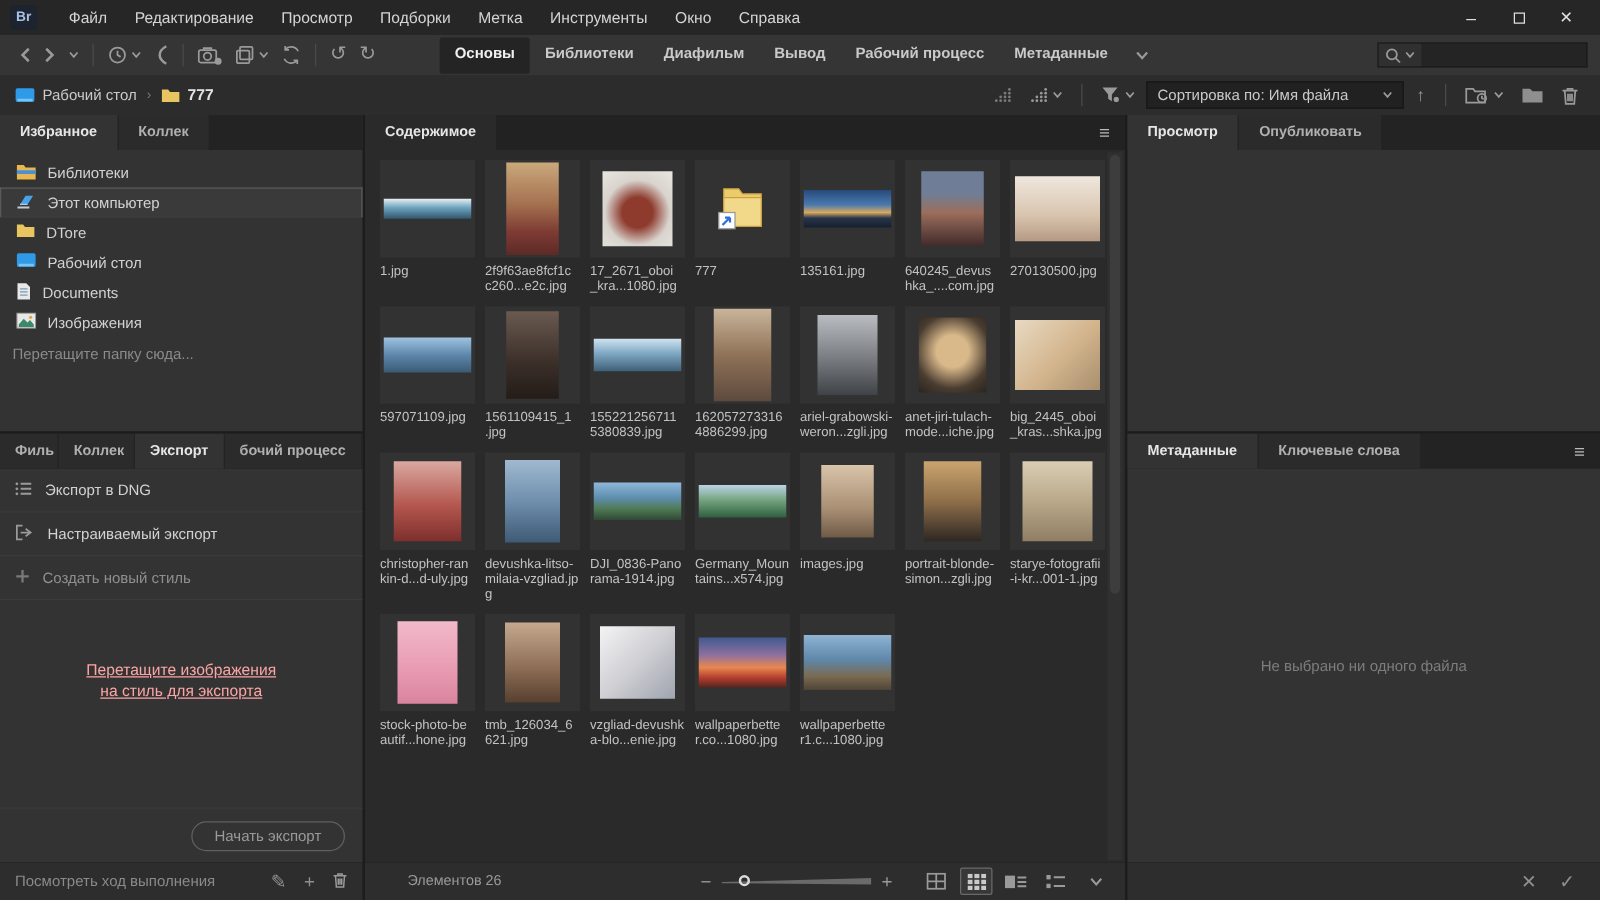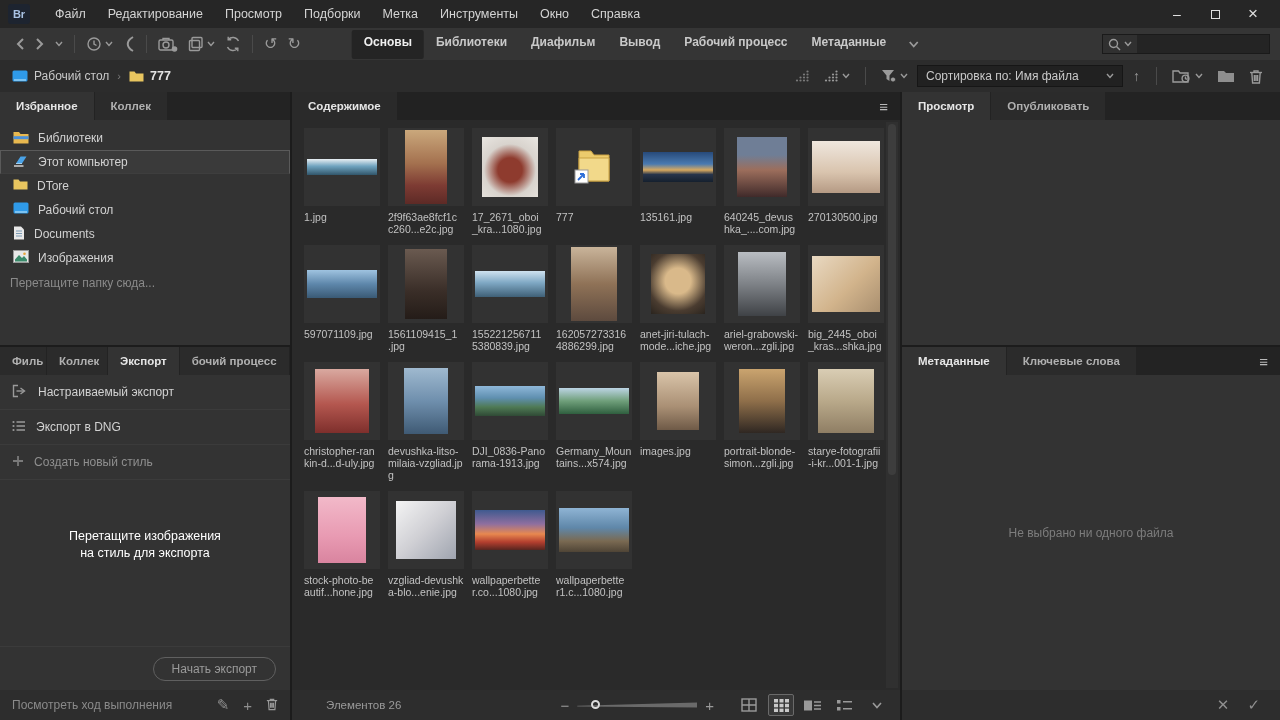--- a/index.html
+++ b/index.html
@@ -60,21 +60,21 @@
   .fav-item.divider-below { border-bottom:1px solid #3e3e3e; }
   .fav-hint { color:#8a8a8a; padding:6px 10px; font-size:12px; }
 
   
   .export-panel { flex:1; }
   .exp-tabrow .ptab { padding:0 12px; }
   .ptab.clip-sm { max-width:46px; }
   .ptab.clip-md { max-width:60px; }
   .exp-item { display:flex; align-items:center; gap:10px; height:35px; padding:0 12px; color:#d2d2d2; font-size:12px; border-bottom:1px solid #3b3b3b; }
   .exp-item.muted { color:#8f8f8f; }
-  .drop-area { flex:1; display:flex; flex-direction:column; align-items:center; padding-top:48px; color:#ffffff; font-size:12.5px; line-height:17px; text-align:center; }
+  .drop-area { flex:1; display:flex; flex-direction:column; align-items:center; padding-top:48px; color:#fca5a5; font-size:12.5px; line-height:17px; text-align:center;text-decoration:underline; }
   .exp-footer { flex:none; height:44px; border-top:1px solid #3b3b3b; display:flex; align-items:center; justify-content:flex-end; padding:0 14px; }
   .pill-btn { border:1px solid #606060; border-radius:13px; color:#9a9a9a; font-size:12px; padding:4px 18px; background:transparent; }
 
   
   .content-panel { background:#2a2a2a; }
   .content-panel .tabrow { background:#222222; }
   .content-panel .ptab.active { background:#2a2a2a; }
   .content-body { flex:1; display:flex; min-height:0; }
   .grid-wrap { flex:1; padding:8px 4px 8px 12px; overflow:hidden; }
   .grid { display:grid; grid-template-columns:repeat(7,76px); column-gap:8px; row-gap:10px; }
@@ -372,37 +372,37 @@
 
       <section class="panel export-panel">
         <div class="tabrow exp-tabrow" id="exp-tabs">
             <span class="ptab clip-sm">Филь</span>
             <span class="ptab clip-md">Коллек</span>
             <span class="ptab active">Экспорт</span>
             <span class="ptab">бочий процесс</span>
           </div>
         <div id="exp-list">
             <div class="exp-item">
-              <span><svg class="ic" width="16" height="14" viewBox="0 0 16 14">
-                  <path d="M6 1.5 H1.5 V12.5 H6"></path>
-                  <path d="M8.5 4 L12.5 7 L8.5 10"></path>
-                  <path d="M4.5 7 H12"></path>
-                </svg></span>
-              <span>Настраиваемый экспорт</span>
-            </div>
-            <div class="exp-item">
               <span><svg width="14" height="12" viewBox="0 0 14 12">
                   <g fill="#9a9a9a">
                     <circle cx="1.5" cy="2" r="1.1"></circle>
                     <circle cx="1.5" cy="6" r="1.1"></circle>
                     <circle cx="1.5" cy="10" r="1.1"></circle>
                   </g>
                   <path d="M4.5 2 H13 M4.5 6 H13 M4.5 10 H13" stroke="#9a9a9a" stroke-width="1.6"></path>
                 </svg></span>
               <span>Экспорт в DNG</span>
+            </div>
+            <div class="exp-item">
+              <span><svg class="ic" width="16" height="14" viewBox="0 0 16 14">
+                  <path d="M6 1.5 H1.5 V12.5 H6"></path>
+                  <path d="M8.5 4 L12.5 7 L8.5 10"></path>
+                  <path d="M4.5 7 H12"></path>
+                </svg></span>
+              <span>Настраиваемый экспорт</span>
             </div>
             <div class="exp-item muted">
               <span><svg width="12" height="12" viewBox="0 0 12 12">
                   <path d="M6 1 V11 M1 6 H11" stroke="#7a7a7a" stroke-width="1.8"></path>
                 </svg></span>
               <span>Создать новый стиль</span>
             </div>
           </div>
         <div class="drop-area">
           <span>Перетащите изображения</span>
@@ -517,38 +517,38 @@
                   <div class="cell">
                     <div class="thumb" style="width: 46px; height: 74px; background: linear-gradient(rgb(201, 180, 154), rgb(143, 114, 87) 50%, rgb(93, 74, 62));"></div>
                   </div>
                   <div class="fname">
                     <div>162057273316</div>
                     <div>4886299.jpg</div>
                   </div>
                 </div>
                 <div class="cell-wrap">
                   <div class="cell">
+                    <div class="thumb" style="width: 48px; height: 64px; background: linear-gradient(rgb(185, 189, 194), rgb(126, 130, 135) 50%, rgb(63, 66, 70));"></div>
+                  </div>
+                  <div class="fname">
+                    <div>ariel-grabowski-</div>
+                    <div>weron...zgli.jpg</div>
+                  </div>
+                </div>
+                <div class="cell-wrap">
+                  <div class="cell">
                     <div class="thumb" style="width: 54px; height: 60px; background: radial-gradient(circle at 50% 45%, rgb(217, 185, 138) 0px, rgb(217, 185, 138) 30%, rgb(74, 60, 48) 70%, rgb(42, 36, 30));"></div>
                   </div>
                   <div class="fname">
                     <div>anet-jiri-tulach-</div>
                     <div>mode...iche.jpg</div>
                   </div>
                 </div>
                 <div class="cell-wrap">
                   <div class="cell">
-                    <div class="thumb" style="width: 48px; height: 64px; background: linear-gradient(rgb(185, 189, 194), rgb(126, 130, 135) 50%, rgb(63, 66, 70));"></div>
-                  </div>
-                  <div class="fname">
-                    <div>ariel-grabowski-</div>
-                    <div>weron...zgli.jpg</div>
-                  </div>
-                </div>
-                <div class="cell-wrap">
-                  <div class="cell">
                     <div class="thumb" style="width: 68px; height: 56px; background: linear-gradient(135deg, rgb(233, 217, 194), rgb(210, 180, 140) 55%, rgb(169, 143, 111));"></div>
                   </div>
                   <div class="fname">
                     <div>big_2445_oboi</div>
                     <div>_kras...shka.jpg</div>
                   </div>
                 </div>
                 <div class="cell-wrap">
                   <div class="cell">
                     <div class="thumb" style="width: 54px; height: 64px; background: linear-gradient(rgb(217, 169, 160), rgb(180, 87, 79) 55%, rgb(126, 47, 44));"></div>
@@ -566,21 +566,21 @@
                     <div>devushka-litso-</div>
                     <div>milaia-vzgliad.jpg</div>
                   </div>
                 </div>
                 <div class="cell-wrap">
                   <div class="cell">
                     <div class="thumb" style="width: 70px; height: 30px; background: linear-gradient(rgb(143, 184, 217), rgb(95, 143, 175) 40%, rgb(79, 122, 85) 70%, rgb(47, 74, 53));"></div>
                   </div>
                   <div class="fname">
                     <div>DJI_0836-Pano</div>
-                    <div>rama-1913.jpg</div>
+                    <div>rama-1914.jpg</div>
                   </div>
                 </div>
                 <div class="cell-wrap">
                   <div class="cell">
                     <div class="thumb" style="width: 70px; height: 26px; background: linear-gradient(rgb(188, 212, 228), rgb(111, 159, 122) 50%, rgb(47, 95, 63));"></div>
                   </div>
                   <div class="fname">
                     <div>Germany_Moun</div>
                     <div>tains...x574.jpg</div>
                   </div>
@@ -611,20 +611,29 @@
                     <div>-i-kr...001-1.jpg</div>
                   </div>
                 </div>
                 <div class="cell-wrap">
                   <div class="cell">
                     <div class="thumb" style="width: 48px; height: 66px; background: linear-gradient(rgb(242, 185, 201), rgb(232, 154, 178) 60%, rgb(217, 132, 159));"></div>
                   </div>
                   <div class="fname">
                     <div>stock-photo-be</div>
                     <div>autif...hone.jpg</div>
+                  </div>
+                </div>
+                <div class="cell-wrap">
+                  <div class="cell">
+                    <div class="thumb" style="width: 44px; height: 64px; background: linear-gradient(rgb(196, 169, 143), rgb(143, 111, 87) 55%, rgb(87, 64, 47));"></div>
+                  </div>
+                  <div class="fname">
+                    <div>tmb_126034_6</div>
+                    <div>621.jpg</div>
                   </div>
                 </div>
                 <div class="cell-wrap">
                   <div class="cell">
                     <div class="thumb" style="width: 60px; height: 58px; background: linear-gradient(135deg, rgb(244, 244, 244), rgb(207, 207, 212) 50%, rgb(159, 164, 175));"></div>
                   </div>
                   <div class="fname">
                     <div>vzgliad-devushk</div>
                     <div>a-blo...enie.jpg</div>
                   </div>

